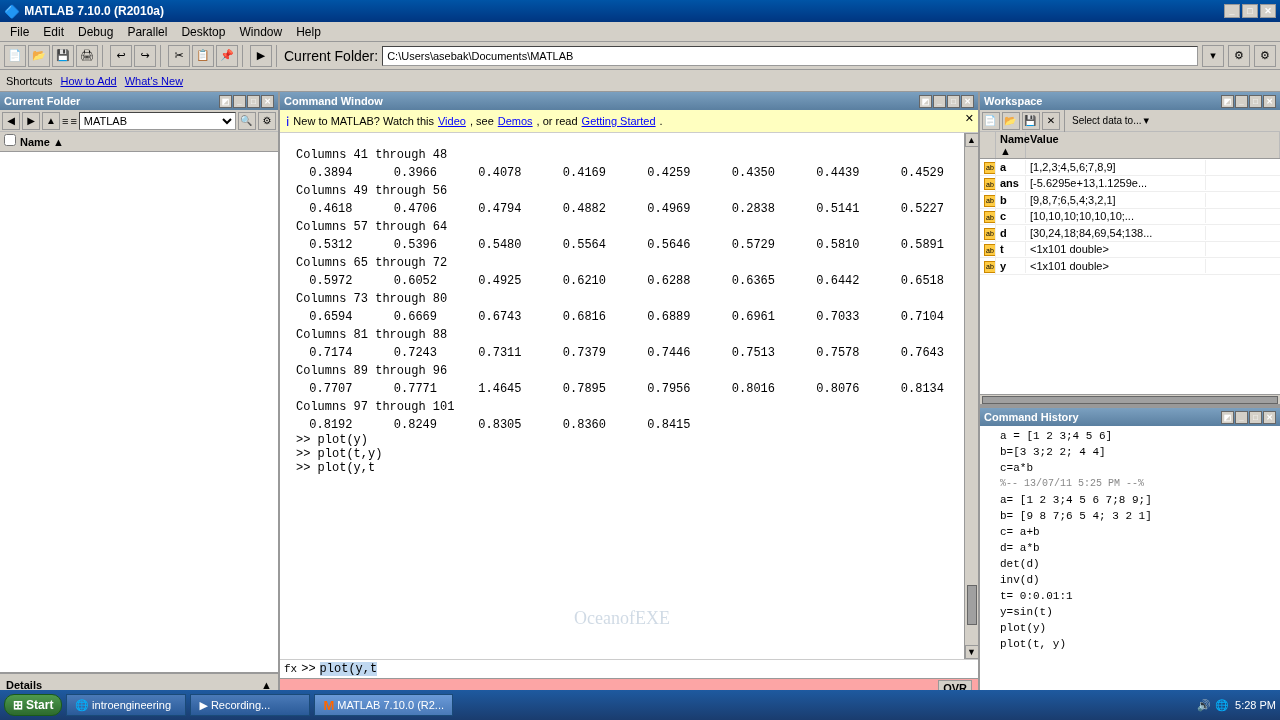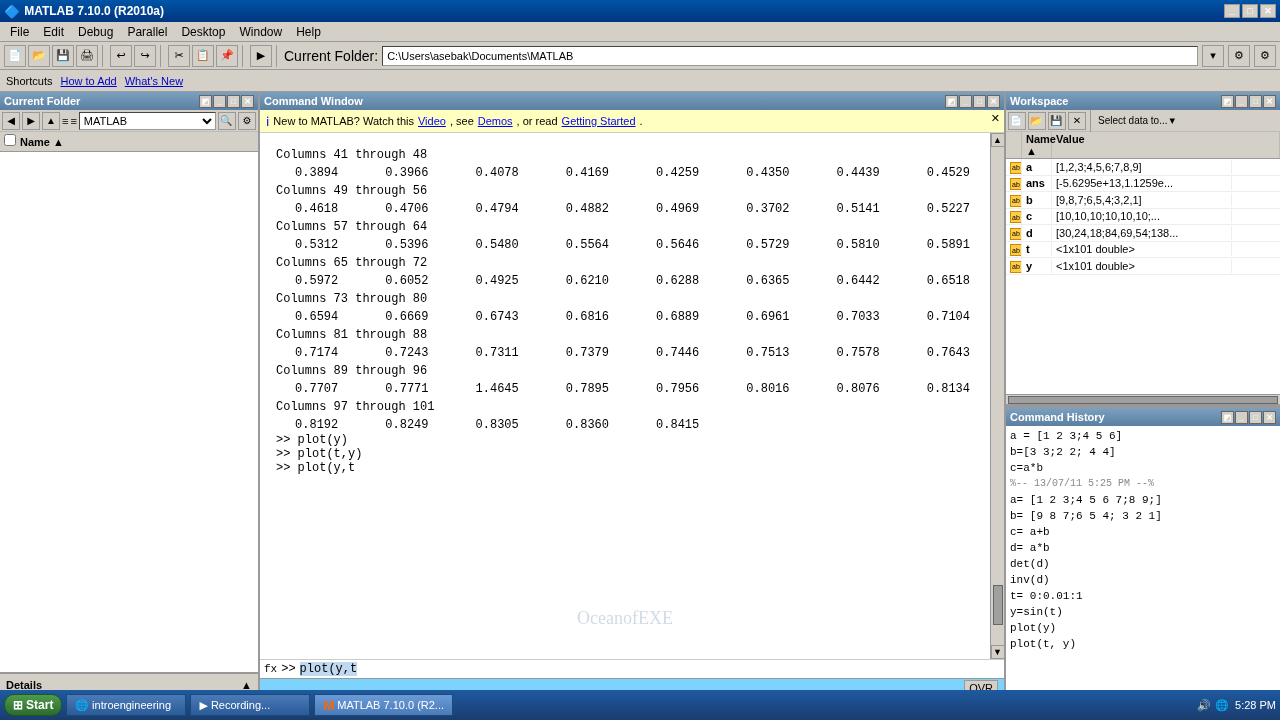--- a/index.html
+++ b/index.html
@@ -95,21 +95,21 @@
     .shortcuts-label { font-size: 11px; }
 
     
     .main-layout {
       display: flex;
       height: calc(720px - 22px - 20px - 28px - 22px - 24px);
     }
 
     
     .left-panel {
-      width: 260px;
+      width: 280px;
       background: #d4d0c8;
       border-right: 2px solid #999;
       display: flex;
       flex-direction: column;
     }
     .panel-header {
       background: linear-gradient(to bottom, #7ba0c0, #5a7fa0);
       color: white;
       height: 18px;
       display: flex;
@@ -275,21 +275,21 @@
       opacity: 0.3;
       font-size: 18px;
       color: #6688aa;
       white-space: nowrap;
       pointer-events: none;
       font-family: Liberation Serif, serif;
     }
 
     
     .right-panel {
-      width: 274px;
+      width: 300px;
       background: #d4d0c8;
       display: flex;
       flex-direction: column;
     }
     .workspace-header {
       background: linear-gradient(to bottom, #7ba0c0, #5a7fa0);
       color: white;
       height: 18px;
       display: flex;
       align-items: center;
@@ -350,21 +350,21 @@
       font-weight: bold;
     }
     .history-content {
       flex: 1;
       background: white;
       overflow: auto;
       font-family: 'Courier New', monospace;
       font-size: 11px;
       padding: 2px 4px;
     }
-    .history-line { line-height: 16px; white-space: nowrap; }
+    .history-line { line-height: 16px; white-space: nowrap; margin-left: 16px; }
     .history-separator { color: #888; font-size: 10px; }
     .history-cmd { color: black; cursor: pointer; }
 
     
     .taskbar {
       height: 30px;
       background: linear-gradient(to bottom, #1e5aa0, #1a3c6e);
       display: flex;
       align-items: center;
       padding: 0 4px;
@@ -429,27 +429,28 @@
       padding: 0 4px;
     }
     .overwrite-indicator {
       background: #d4d0c8;
       padding: 1px 4px;
       font-size: 11px;
       border: 1px solid #999;
     }
     .status-bar {
       height: 18px;
-      background: #7dd3fc;
+      background: #fca5a5;
       border-top: 1px solid #999;
       display: flex;
       align-items: center;
       justify-content: flex-end;
       padding: 0 6px;
       font-size: 11px;
+      font-weight: bold;
     }
   </style>
 </head>
 <body>
 
 <div class="title-bar">
   <div class="title-bar-left">
     <span style="font-size:13px;">🔷</span>
     <span>MATLAB 7.10.0 (R2010a)</span>
   </div>
@@ -574,21 +575,21 @@
             <div class="data-val">0.4439</div>
             <div class="data-val">0.4529</div>
           </div>
           <div class="section-header">Columns 49 through 56</div>
           <div class="data-cols">
             <div class="data-val">0.4618</div>
             <div class="data-val">0.4706</div>
             <div class="data-val">0.4794</div>
             <div class="data-val">0.4882</div>
             <div class="data-val">0.4969</div>
-            <div class="data-val">0.3702</div>
+            <div class="data-val">0.2838</div>
             <div class="data-val">0.5141</div>
             <div class="data-val">0.5227</div>
           </div>
           <div class="section-header">Columns 57 through 64</div>
           <div class="data-cols">
             <div class="data-val">0.5312</div>
             <div class="data-val">0.5396</div>
             <div class="data-val">0.5480</div>
             <div class="data-val">0.5564</div>
             <div class="data-val">0.5646</div>

